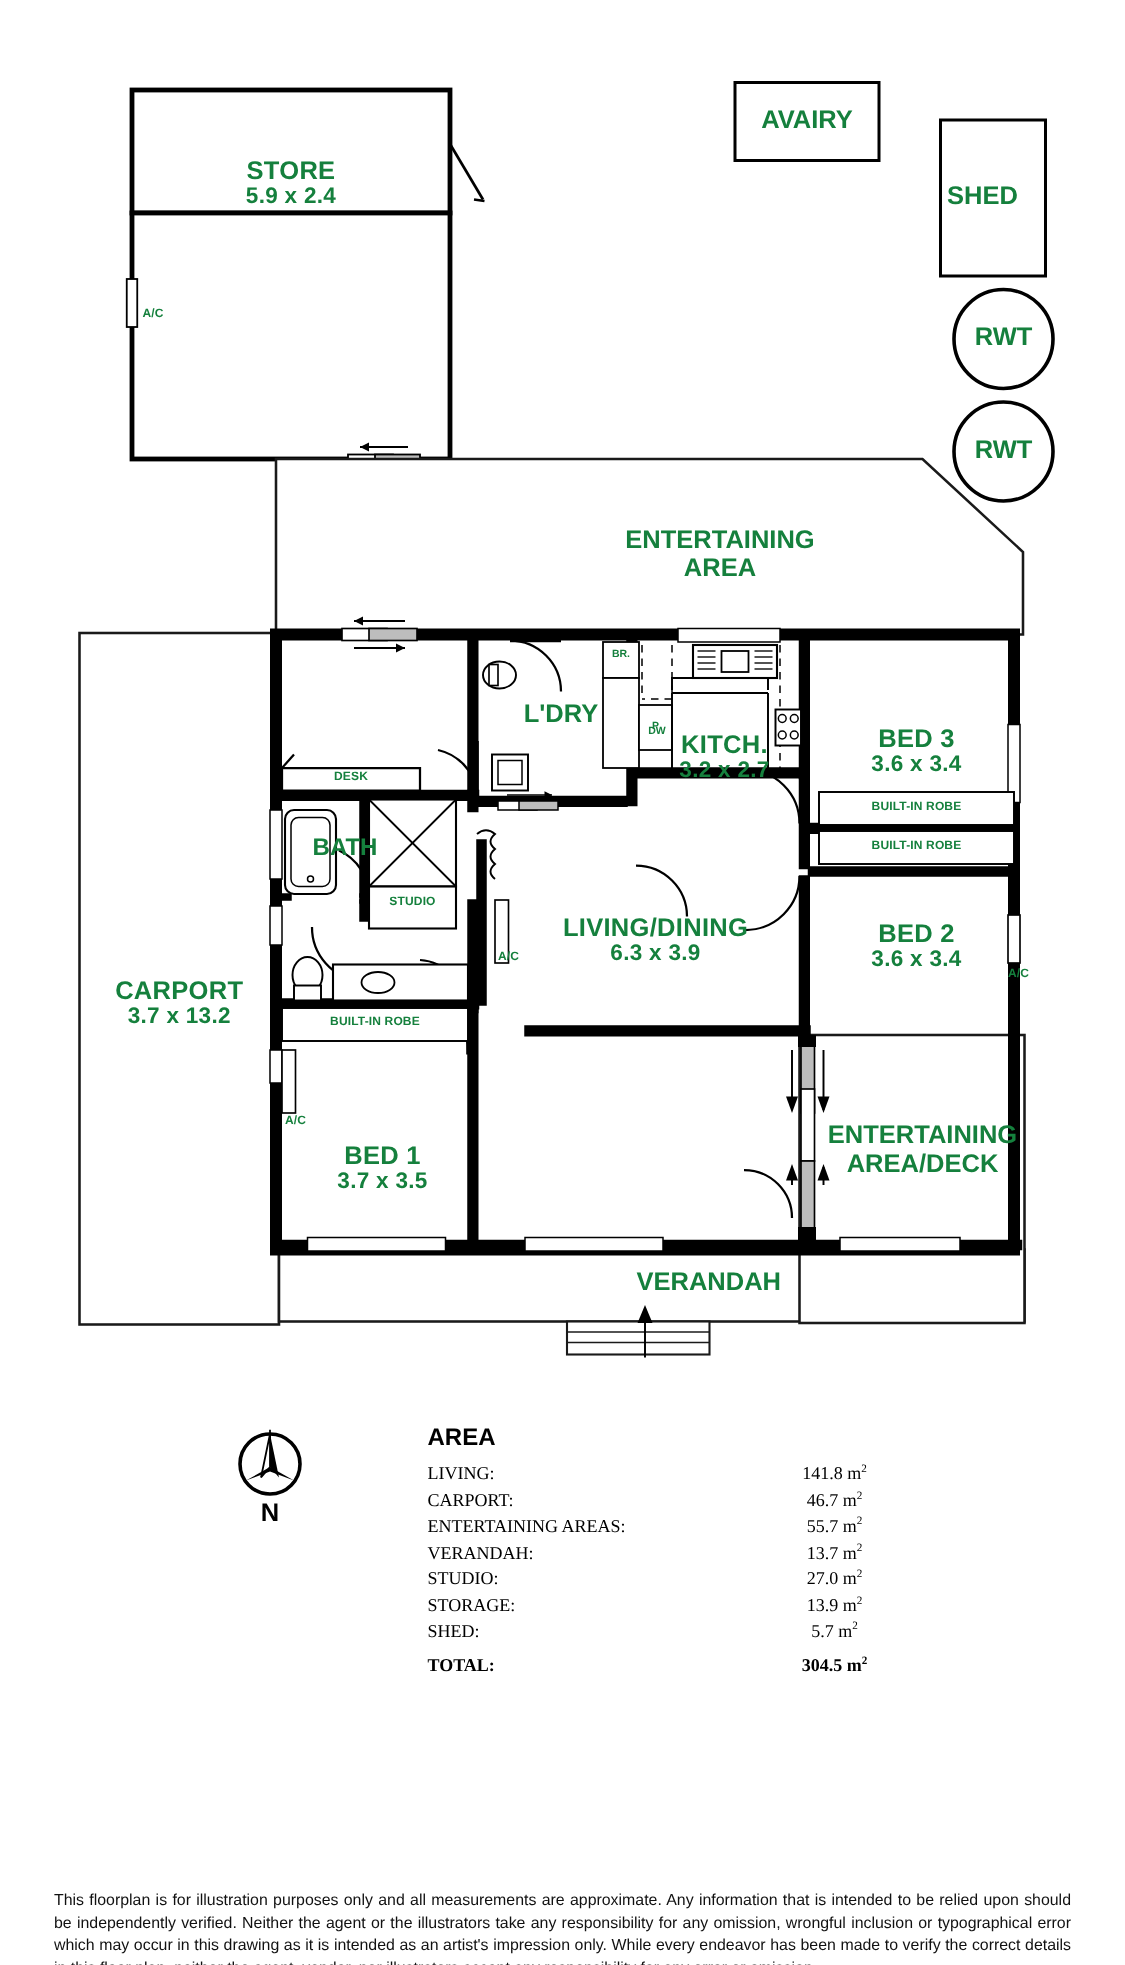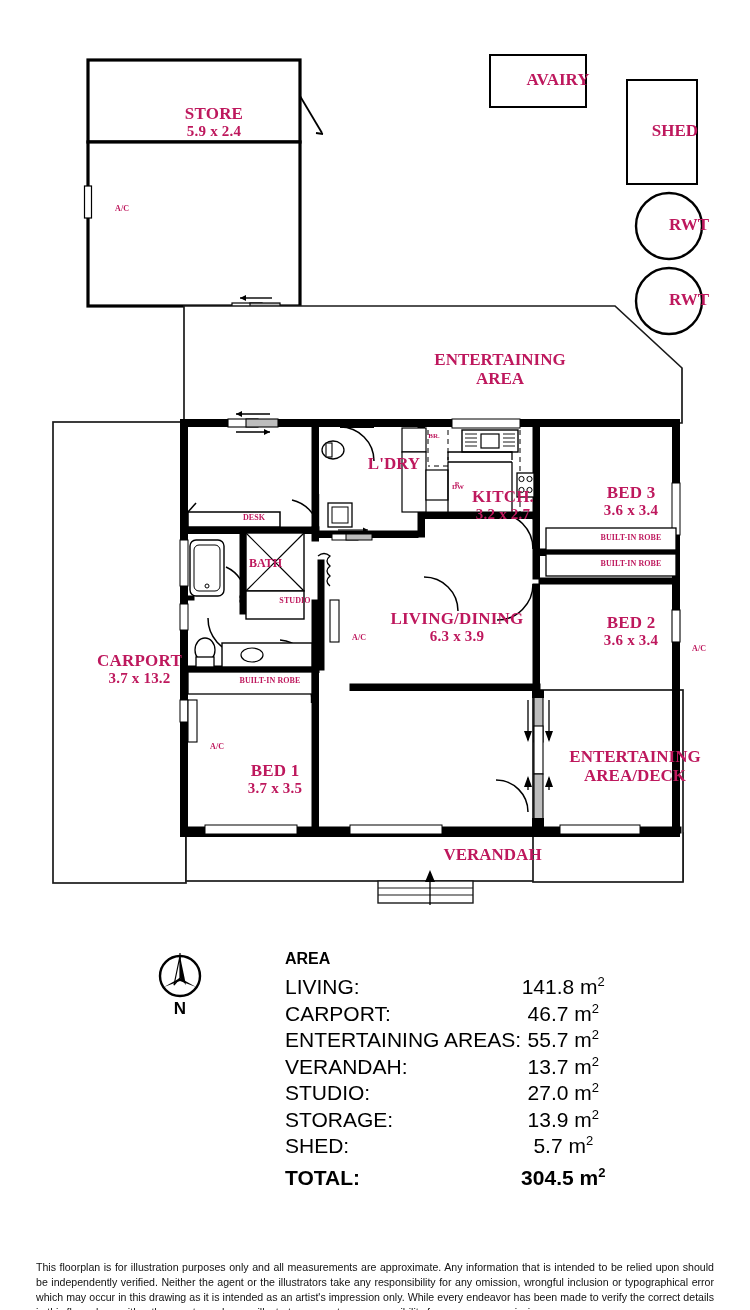--- a/index.html
+++ b/index.html
@@ -20,27 +20,26 @@
     overflow: hidden;
   }
   #plan-svg {
     position: absolute;
     left: 0;
     top: 0;
   }
   .lbl {
     position: absolute;
     text-align: center;
-    font-family: Liberation Serif, serif;
+    font-family: Liberation Sans, sans-serif;
     font-weight: bold;
-    color: #be185d;
+    color: #15803d;
     line-height: 1.12;
     white-space: pre;
     pointer-events: none;
-    margin-left: 20px;
   }
   .lbl-room { font-size: 17px; letter-spacing: 0.2px; }
   .lbl-room .dim { font-size: 15px; display: block; font-weight: bold; }
   .lbl-big { font-size: 17px; }
   .lbl-small { font-size: 8px; font-weight: bold; letter-spacing: 0.1px; }
   .lbl-tiny { font-size: 7px; font-weight: bold; }
 
   
   #area-block {
     position: absolute;
@@ -50,22 +49,22 @@
   }
   #area-title {
     font-family: "Liberation Sans", sans-serif;
     font-weight: bold;
     font-size: 16px;
     margin-bottom: 6px;
   }
   #area-block table {
     border-collapse: collapse;
     width: 100%;
-    font-family: Liberation Sans, sans-serif;
-    font-size: 21px;
+    font-family: Liberation Serif, serif;
+    font-size: 12px;
   }
   #area-block td {
     padding: 0 0 1.5px 0;
     vertical-align: baseline;
   }
   #area-block td.k { text-align: left; white-space: nowrap; }
   #area-block td.v { text-align: center; white-space: nowrap; }
   #area-block tr.total td { font-weight: bold; padding-top: 5px; }
   #area-block tr.row td { font-weight: normal; }
   #area-block td.k, #area-block td.v { font-weight: normal; }
@@ -414,25 +413,25 @@
   <div class="lbl lbl-big" style="left: 350px; top: 350px; width: 260px; white-space: pre-line;">ENTERTAINING
 AREA</div>
 
   <div class="lbl lbl-room" style="left: 53px; top: 632px; width: 133px; white-space: pre-line; text-align: center;">
     <span>CARPORT</span>
     <span class="dim">3.7 x 13.2</span>
   </div>
 
   <div class="lbl lbl-small" style="left: 188px; top: 514px; width: 92px; white-space: pre-line;">DESK</div>
 
-  <div class="lbl lbl-big" style="left: 198px; top: 557px; width: 64px; font-size: 12px; white-space: pre-line; text-align: right;">BATH</div>
+  <div class="lbl lbl-big" style="left: 198px; top: 557px; width: 64px; font-size: 16px; white-space: pre-line;">BATH</div>
   <div class="lbl lbl-small" style="left: 246px; top: 597px; width: 58px; white-space: pre-line;">STUDIO</div>
   <div class="lbl lbl-small" style="left: 188px; top: 677px; width: 124px; white-space: pre-line;">BUILT-IN ROBE</div>
 
-  <div class="lbl lbl-big" style="left: 330px; top: 454px; width: 88px; white-space: pre-line;">L'DRY</div>
+  <div class="lbl lbl-big" style="left: 330px; top: 466px; width: 88px; white-space: pre-line;">L'DRY</div>
 
   <div class="lbl lbl-room" style="left: 430px; top: 468px; width: 106px; white-space: pre-line;">
     <span>KITCH.</span>
     <span class="dim">3.2 x 2.7</span>
   </div>
   <div class="lbl lbl-tiny" style="left: 402px; top: 433px; width: 24px; white-space: pre-line;">BR.</div>
   <div class="lbl lbl-tiny" style="left: 426px; top: 484px; width: 24px; white-space: pre-line;">DW</div>
   <div class="lbl lbl-tiny" style="left: 426px; top: 481px; width: 22px; white-space: pre-line;">P</div>
 
   <div class="lbl lbl-room" style="left: 546px; top: 464px; width: 130px; white-space: pre-line;">

